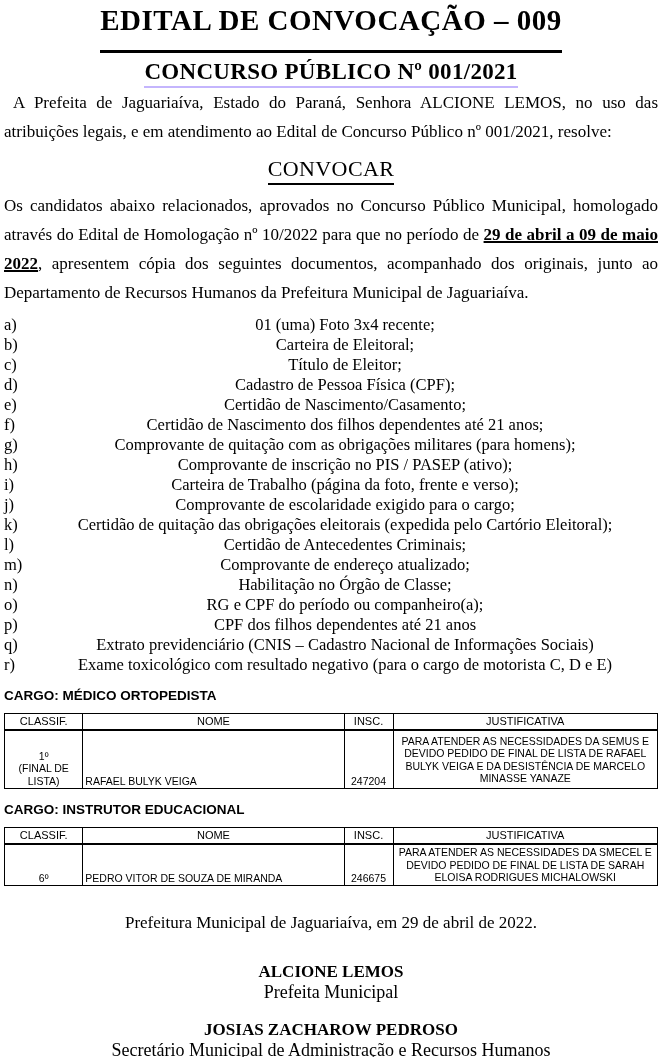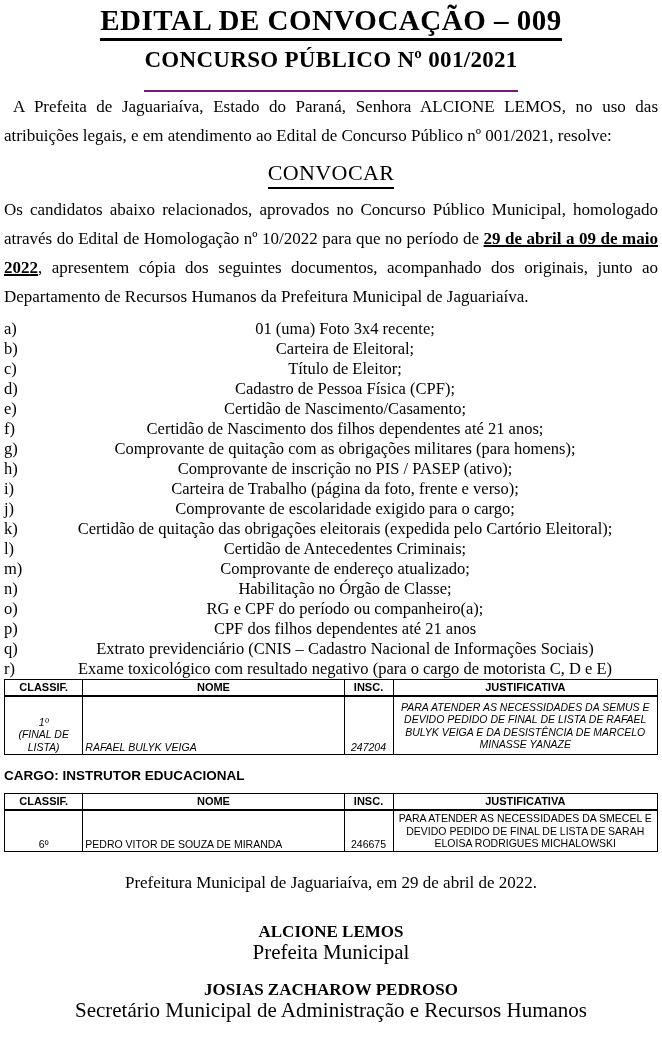--- a/index.html
+++ b/index.html
@@ -7,26 +7,26 @@
     width:662px;height:1057px;box-sizing:border-box;
     padding:4px 4px 0 4px;
     color:#000;background:#fff;
     font-family:"Liberation Serif","DejaVu Serif",serif;
     overflow:hidden;
   }
   .center{text-align:center;}
   .doc-title{margin-top:0;}
   .doc-title .t{
     display:inline-block;font-weight:bold;font-size:29px;line-height:33px;
-    border-bottom:3px solid #000;padding-bottom:1px;letter-spacing:.5px;
+    border-bottom:3px solid #000;padding-bottom:13px;letter-spacing:.5px;
   }
   .doc-subtitle{margin-top:6px;}
   .doc-subtitle .t{
     display:inline-block;font-weight:bold;font-size:23px;line-height:26px;
-    border-bottom:2px solid #701a75;padding-bottom:17px;letter-spacing:.3px;
+    border-bottom:2px solid #c4b5fd;padding-bottom:1px;letter-spacing:.3px;
   }
   p.body-par{
     font-size:17px;line-height:29px;text-align:justify;margin:0;
   }
   .par1{margin-top:24px;text-indent:9px;}
   .convocar{margin-top:10px;margin-bottom:6px;}
   .convocar .t{
     display:inline-block;font-weight:normal;font-size:22px;line-height:26px;
     border-bottom:2px solid #000;padding-bottom:1px;letter-spacing:.4px;
   }
@@ -41,32 +41,32 @@
   }
   table.cargo-table{
     width:100%;border-collapse:collapse;table-layout:fixed;
     font-family:"Liberation Sans","DejaVu Sans",sans-serif;
     font-size:10.5px;line-height:12.5px;
   }
   table.cargo-table th,table.cargo-table td{
     border:1px solid #000;padding:1px 2px;overflow:hidden;
   }
   table.cargo-table th{
-    font-size:11px;font-weight:bold;text-align:center;
+    font-size:11px;font-weight:normal;text-align:center;
     border-bottom-width:2px;height:13px;
   }
   td.c-classif{text-align:center;vertical-align:bottom;white-space:pre-line;padding-bottom:3px;}
   td.c-nome{text-align:left;vertical-align:bottom;padding-left:5px;padding-bottom:3px;}
   td.c-insc{text-align:center;vertical-align:bottom;padding-bottom:3px;}
   td.c-just{text-align:center;vertical-align:middle;}
-  tr.row-tall td{height:55px;font-style:italic;}
+  tr.row-tall td{height:55px;}
   tr.row-short td{height:38px;}
-  .footer-date{margin-top:20px;font-size:17px;line-height:21px;}
+  .footer-date{margin-top:26px;font-size:17px;line-height:21px;}
   .sig-name{font-weight:bold;font-size:17px;line-height:21px;}
-  .sig-role{font-size:21px;line-height:21px;}
+  .sig-role{font-size:18px;line-height:21px;}
   .sig1{margin-top:28px;}
   .sig2{margin-top:16px;}
 </style>
 </head>
 <body>
 
 <div class="center doc-title">
   <span class="t">EDITAL DE CONVOCAÇÃO – 009</span>
 </div>
 <div class="center doc-subtitle">
@@ -150,20 +150,21 @@
       <span class="letter">q)</span>
       <span class="txt">Extrato previdenciário (CNIS – Cadastro Nacional de Informações Sociais)</span>
     </div>
   <div class="doc-item">
       <span class="letter">r)</span>
       <span class="txt">Exame toxicológico com resultado negativo (para o cargo de motorista C, D e E)</span>
     </div>
 </div>
 
 <div>
+  <div class="cargo-heading">CARGO: MÉDICO ORTOPEDISTA</div>
   <table class="cargo-table">
     <colgroup>
         <col style="width:12%">
         <col style="width:40%">
         <col style="width:7.5%">
         <col style="width:40.5%">
       </colgroup>
     <thead>
       <tr>
         <th>CLASSIF.</th>

